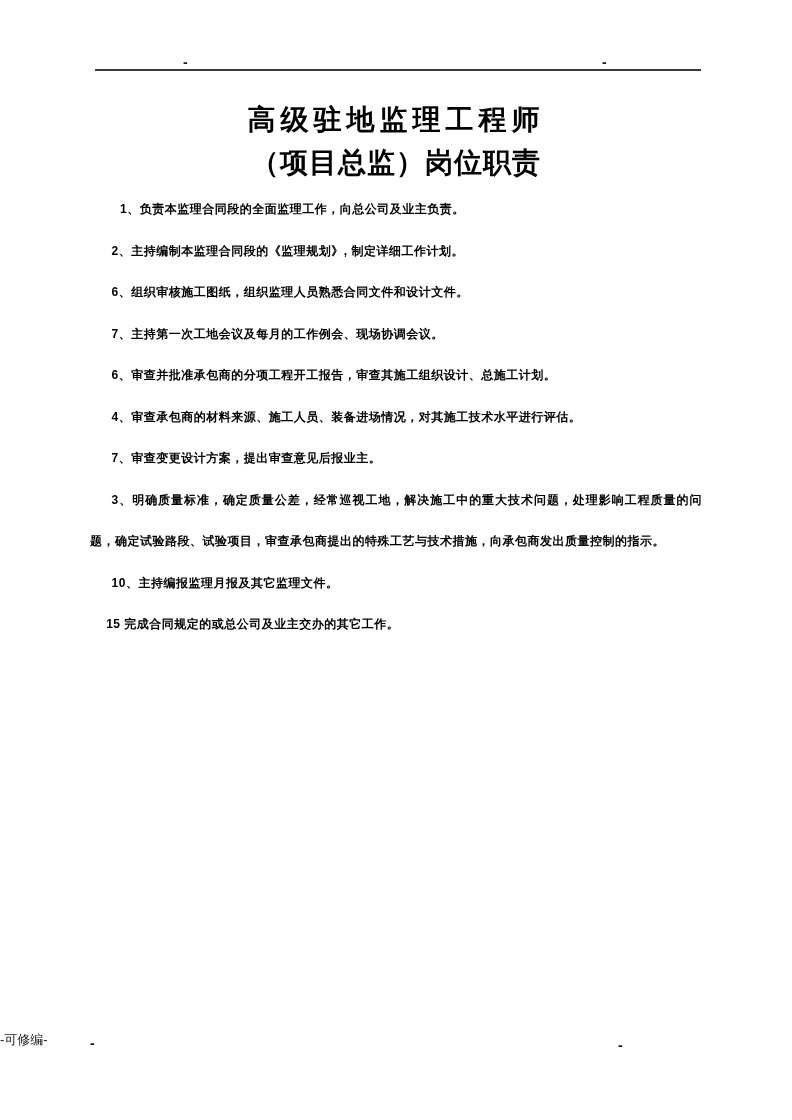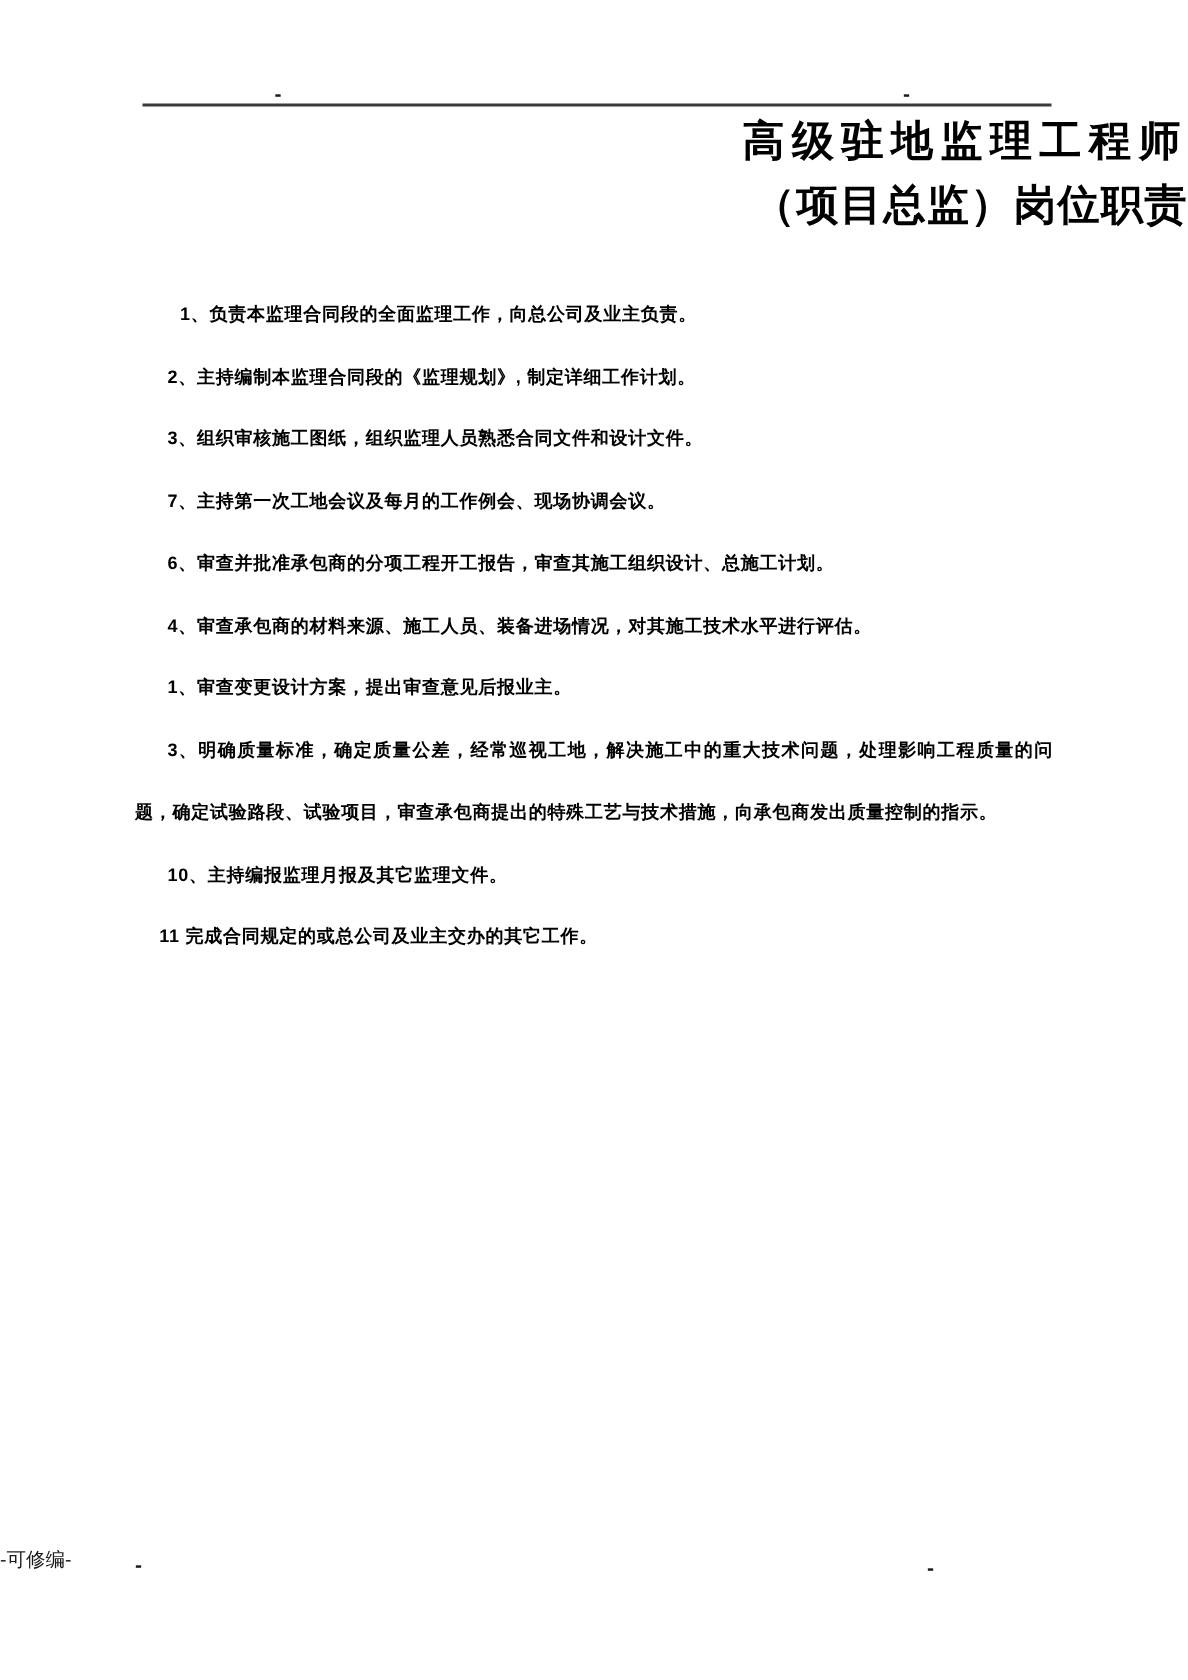--- a/index.html
+++ b/index.html
@@ -28,23 +28,23 @@
     font-weight: bold;
     color: #1a1a1a;
     line-height: 1;
   }
   .mark-top-left  { left: 183px; top: 55px; }
   .mark-top-right { left: 602px; top: 55px; }
   
   .title {
     position: absolute;
     left: 0;
-    top: 72px;
+    top: 98px;
     width: 100%;
-    text-align: right;
+    text-align: center;
     font-weight: bold;
     font-size: 28px;
     line-height: 43px;
     color: #000000;
   }
   .title-line1 { letter-spacing: 5px; }
   .title-line2 { letter-spacing: 1px; }
   
   .content {
     position: absolute;
@@ -87,27 +87,27 @@
   <div class="header-rule"></div>
 
   <div class="title">
     <div class="title-line1">高级驻地监理工程师</div>
     <div class="title-line2">（项目总监）岗位职责</div>
   </div>
 
   <div class="content">
     <p>1、负责本监理合同段的全面监理工作，向总公司及业主负责。</p>
     <p>2、主持编制本监理合同段的《监理规划》, 制定详细工作计划。</p>
-    <p>3、组织审核施工图纸，组织监理人员熟悉合同文件和设计文件。</p>
+    <p>6、组织审核施工图纸，组织监理人员熟悉合同文件和设计文件。</p>
     <p>7、主持第一次工地会议及每月的工作例会、现场协调会议。</p>
     <p>6、审查并批准承包商的分项工程开工报告，审查其施工组织设计、总施工计划。</p>
     <p>4、审查承包商的材料来源、施工人员、装备进场情况，对其施工技术水平进行评估。</p>
-    <p>1、审查变更设计方案，提出审查意见后报业主。</p>
+    <p>7、审查变更设计方案，提出审查意见后报业主。</p>
     <p>3、明确质量标准，确定质量公差，经常巡视工地，解决施工中的重大技术问题，处理影响工程质量的问题，确定试验路段、试验项目，审查承包商提出的特殊工艺与技术措施，向承包商发出质量控制的指示。</p>
     <p>10、主持编报监理月报及其它监理文件。</p>
-    <p>11 完成合同规定的或总公司及业主交办的其它工作。</p>
+    <p>15 完成合同规定的或总公司及业主交办的其它工作。</p>
   </div>
 
   <div class="footer-text">-可修编-</div>
   <span class="mark mark-bottom-left">-</span>
   <span class="mark mark-bottom-right">-</span>
 
 </div>
 
 </body></html>

